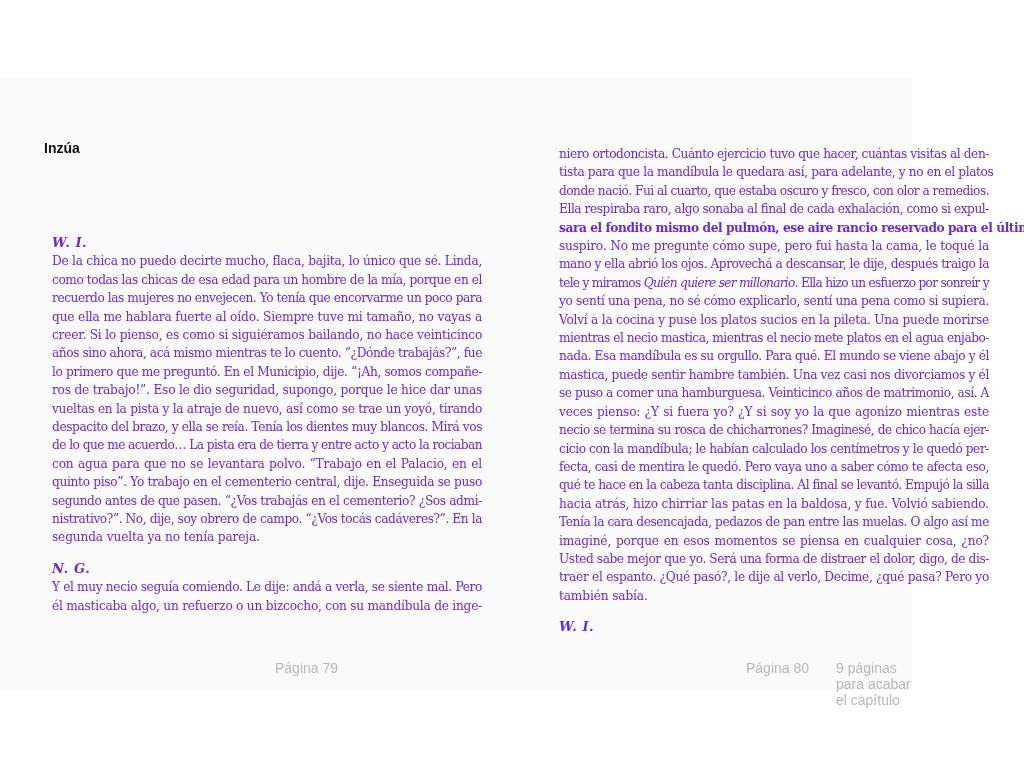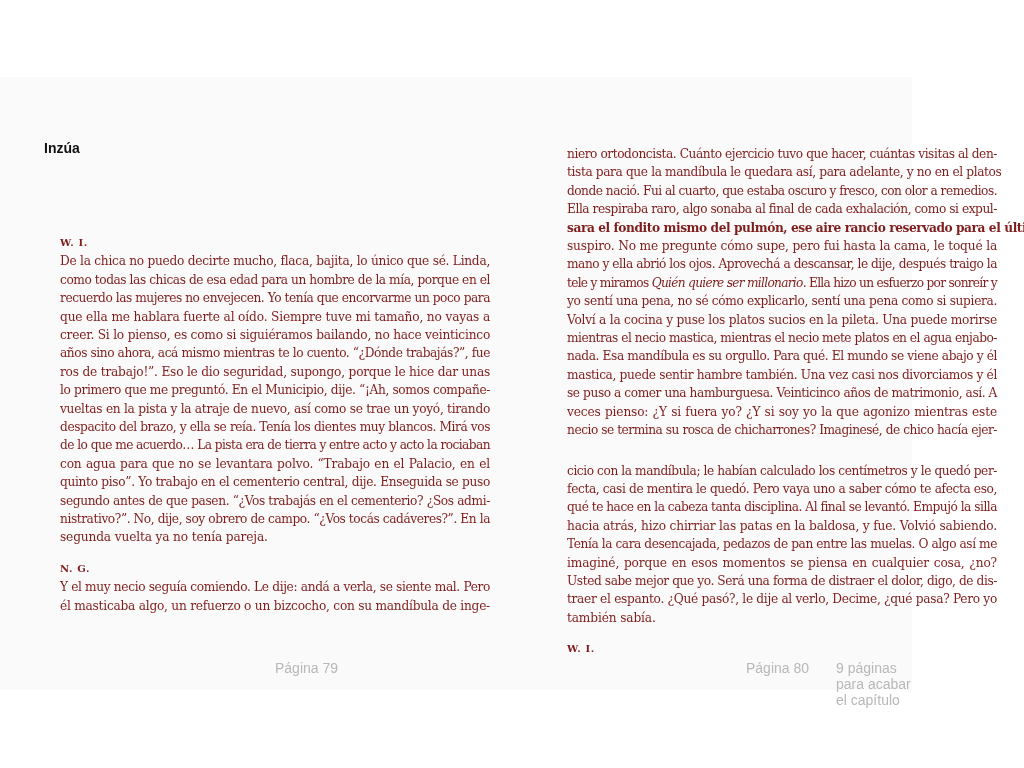--- a/index.html
+++ b/index.html
@@ -31,40 +31,41 @@
       top: 63px;
       left: 0;
       font-family: "Liberation Sans", sans-serif;
       font-weight: bold;
       font-size: 14px;
       color: #111;
       margin: 0;
     }
     .text-block {
       position: absolute;
-      left: 16px;
+      left: 8px;
       width: 430px;
       font-family: "DejaVu Serif", "Liberation Serif", serif;
       font-size: 12.2px;
       line-height: 18.4px;
-      color: #7f1d1d;
+      color: #6d28d9;
       text-align: justify;
       hyphens: manual;
       letter-spacing: -0.15px;
     }
     .page-left .text-block { top: 157px; }
     .page-right .text-block { top: 68px; }
 
     .speaker {
       font-variant: small-caps;
       font-weight: bold;
-      font-size: 10px;
+      font-size: 13px;
       letter-spacing: 0.6px;
       margin: 0;
       height: 18.4px;
+      font-style: italic;
     }
     .para {
       margin: 0;
     }
     .section-gap { height: 13px; }
     .line { display: block; text-align: justify; text-align-last: justify; white-space: nowrap; }
     .line.last { text-align-last: left; }
     em { }
 
     .footer {
@@ -88,22 +89,22 @@
 
     <div class="text-block">
       <div class="speaker">W. I.</div>
       <div class="para" id="left-sec-0">
           <span class="line" style="display: block; letter-spacing: -0.266765px;">De la chica no puedo decirte mucho, flaca, bajita, lo único que sé. Linda,</span>
           <span class="line" style="display: block; letter-spacing: -0.432118px;">como todas las chicas de esa edad para un hombre de la mía, porque en el</span>
           <span class="line" style="display: block; letter-spacing: -0.450616px;">recuerdo las mujeres no envejecen. Yo tenía que encorvarme un poco para</span>
           <span class="line" style="display: block; letter-spacing: -0.1625px;">que ella me hablara fuerte al oído. Siempre tuve mi tamaño, no vayas a</span>
           <span class="line" style="display: block; letter-spacing: -0.223416px;">creer. Si lo pienso, es como si siguiéramos bailando, no hace veinticinco</span>
           <span class="line" style="display: block; letter-spacing: -0.425899px;">años sino ahora, acá mismo mientras te lo cuento. “¿Dónde trabajás?”, fue</span>
+          <span class="line" style="display: block; letter-spacing: -0.361708px;">lo primero que me preguntó. En el Municipio, dije. “¡Ah, somos compañe-</span>
           <span class="line" style="display: block; letter-spacing: -0.212066px;">ros de trabajo!”. Eso le dio seguridad, supongo, porque le hice dar unas</span>
-          <span class="line" style="display: block; letter-spacing: -0.361708px;">lo primero que me preguntó. En el Municipio, dije. “¡Ah, somos compañe-</span>
           <span class="line" style="display: block; letter-spacing: -0.281042px;">vueltas en la pista y la atraje de nuevo, así como se trae un yoyó, tirando</span>
           <span class="line" style="display: block; letter-spacing: -0.41028px;">despacito del brazo, y ella se reía. Tenía los dientes muy blancos. Mirá vos</span>
           <span class="line" style="display: block; letter-spacing: -0.559951px;">de lo que me acuerdo… La pista era de tierra y entre acto y acto la rociaban</span>
           <span class="line" style="display: block;">con agua para que no se levantara polvo. “Trabajo en el Palacio, en el</span>
           <span class="line" style="display: block; letter-spacing: -0.322931px;">quinto piso”. Yo trabajo en el cementerio central, dije. Enseguida se puso</span>
           <span class="line" style="display: block; letter-spacing: -0.371611px;">segundo antes de que pasen. “¿Vos trabajás en el cementerio? ¿Sos admi-</span>
           <span class="line" style="display: block; letter-spacing: -0.422708px;">nistrativo?”. No, dije, soy obrero de campo. “¿Vos tocás cadáveres?”. En la</span>
           <span class="line last" style="display: block;">segunda vuelta ya no tenía pareja.</span>
         </div>
       <div class="section-gap"></div>
@@ -133,21 +134,21 @@
       <span class="line" style="display: block; letter-spacing: -0.71606px;"><span>tele y miramos </span><em>Quién quiere ser millonario</em><span>. Ella hizo un esfuerzo por sonreír y</span></span>
       <div class="para" id="right-after">
           <span class="line" style="display: block; letter-spacing: -0.335574px;">yo sentí una pena, no sé cómo explicarlo, sentí una pena como si supiera.</span>
           <span class="line" style="display: block; letter-spacing: -0.243117px;">Volví a la cocina y puse los platos sucios en la pileta. Una puede morirse</span>
           <span class="line" style="display: block; letter-spacing: -0.485px;">mientras el necio mastica, mientras el necio mete platos en el agua enjabo-</span>
           <span class="line" style="display: block; letter-spacing: -0.397217px;">nada. Esa mandíbula es su orgullo. Para qué. El mundo se viene abajo y él</span>
           <span class="line" style="display: block; letter-spacing: -0.346743px;">mastica, puede sentir hambre también. Una vez casi nos divorciamos y él</span>
           <span class="line" style="display: block; letter-spacing: -0.422667px;">se puso a comer una hamburguesa. Veinticinco años de matrimonio, así. A</span>
           <span class="line" style="display: block;">veces pienso: ¿Y si fuera yo? ¿Y si soy yo la que agonizo mientras este</span>
           <span class="line" style="display: block; letter-spacing: -0.465456px;">necio se termina su rosca de chicharrones? Imaginesé, de chico hacía ejer-</span>
-          <span class="line" style="display: block; letter-spacing: -0.42625px; margin-top: 22px;">cicio con la mandíbula; le habían calculado los centímetros y le quedó per-</span>
+          <span class="line" style="display: block; letter-spacing: -0.42625px;">cicio con la mandíbula; le habían calculado los centímetros y le quedó per-</span>
           <span class="line" style="display: block; letter-spacing: -0.380997px;">fecta, casi de mentira le quedó. Pero vaya uno a saber cómo te afecta eso,</span>
           <span class="line" style="display: block; letter-spacing: -0.493948px;">qué te hace en la cabeza tanta disciplina. Al final se levantó. Empujó la silla</span>
           <span class="line" style="display: block; letter-spacing: -0.170417px;">hacia atrás, hizo chirriar las patas en la baldosa, y fue. Volvió sabiendo.</span>
           <span class="line" style="display: block; letter-spacing: -0.429752px;">Tenía la cara desencajada, pedazos de pan entre las muelas. O algo así me</span>
           <span class="line" style="display: block;">imaginé, porque en esos momentos se piensa en cualquier cosa, ¿no?</span>
           <span class="line" style="display: block; letter-spacing: -0.419167px;">Usted sabe mejor que yo. Será una forma de distraer el dolor, digo, de dis-</span>
           <span class="line" style="display: block; letter-spacing: -0.304983px;">traer el espanto. ¿Qué pasó?, le dije al verlo, Decime, ¿qué pasa? Pero yo</span>
           <span class="line last" style="display: block;">también sabía.</span>
         </div>
       <div class="section-gap"></div>

